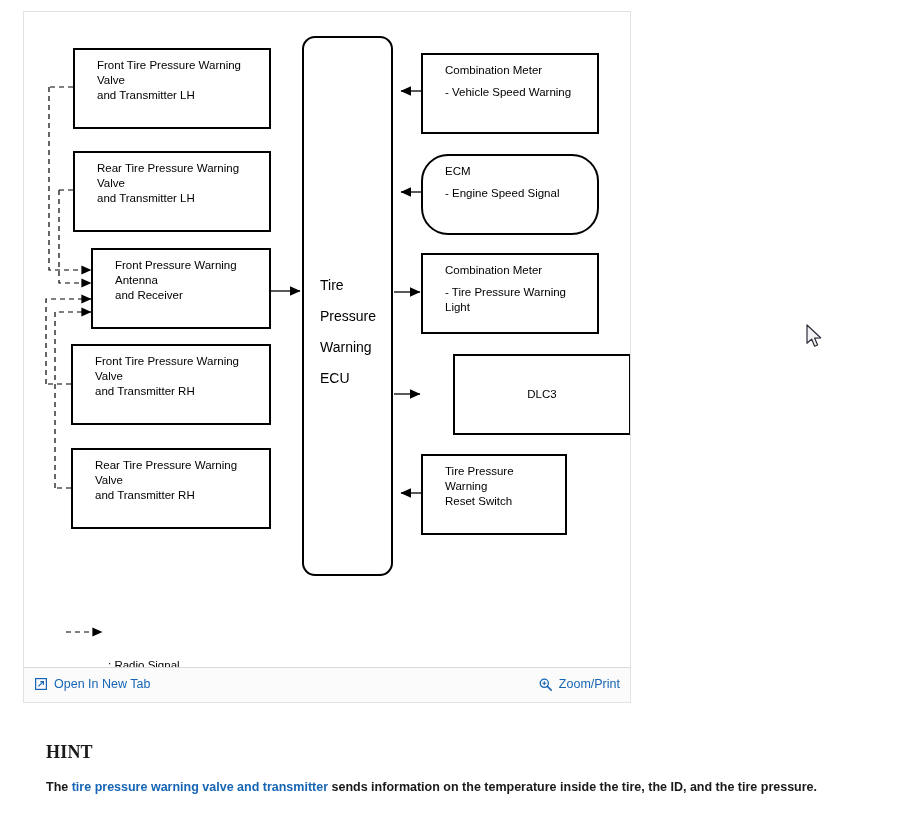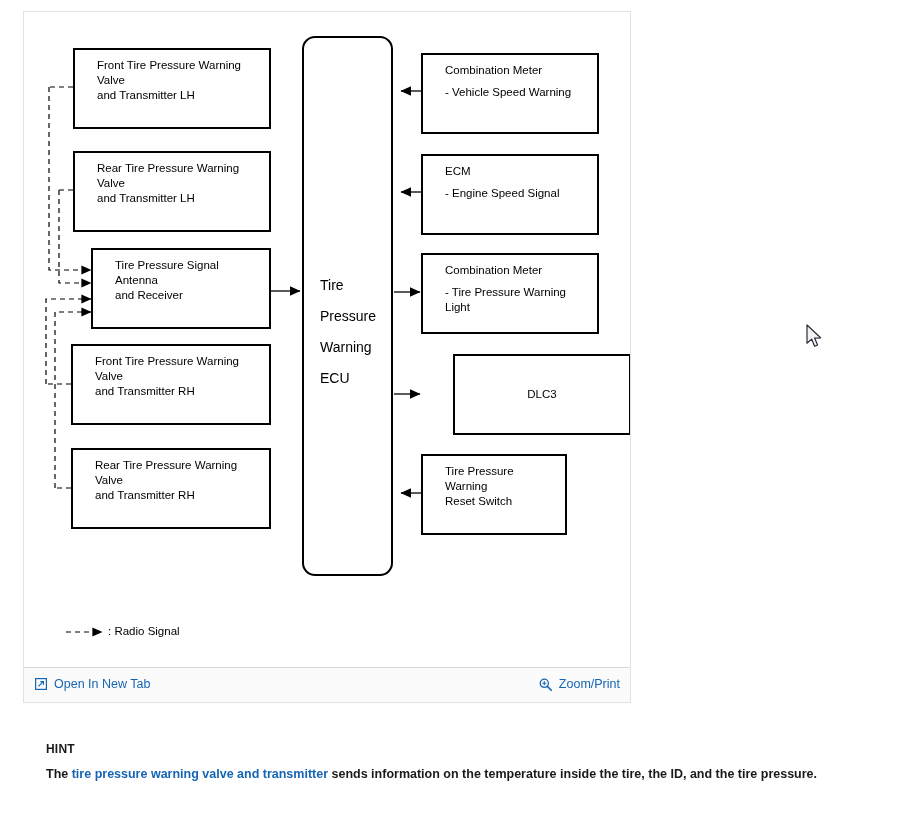--- a/index.html
+++ b/index.html
@@ -113,23 +113,24 @@
   .hint-block {
     position: absolute;
     left: 46px;
     top: 742px;
     width: 840px;
     font-size: 12.5px;
     color: #1a1a1a;
   }
   .hint-title {
     font-weight: bold;
-    font-size: 12px;
+    font-size: 18px;
     letter-spacing: 0.2px;
-    margin-bottom: 10px;
+    margin-bottom: 16px;
+    font-family: Liberation Serif, serif;
   }
   .hint-body { font-weight: bold; line-height: 17px; }
   .hint-link {
     color: #1665b5;
     text-decoration: none;
     font-weight: bold;
     cursor: pointer;
   }
 
   
@@ -199,62 +200,62 @@
         <span class="l1">Front Tire Pressure Warning Valve</span>
         <span class="l2">and Transmitter LH</span>
       </div>
 
       <div class="dbox" style="left:49px; top:139px; width:198px; height:81px;">
         <span class="l1">Rear Tire Pressure Warning Valve</span>
         <span class="l2">and Transmitter LH</span>
       </div>
 
       <div class="dbox" style="left:67px; top:236px; width:180px; height:81px;">
-        <span class="l1">Tire Pressure Signal Antenna</span>
+        <span class="l1">Front Pressure Warning Antenna</span>
         <span class="l2">and Receiver</span>
       </div>
 
       <div class="dbox" style="left:47px; top:332px; width:200px; height:81px;">
         <span class="l1">Front Tire Pressure Warning Valve</span>
         <span class="l2">and Transmitter RH</span>
       </div>
 
       <div class="dbox" style="left:47px; top:436px; width:200px; height:81px;">
         <span class="l1">Rear Tire Pressure Warning Valve</span>
         <span class="l2">and Transmitter RH</span>
       </div>
 
       <div class="dbox" style="left:397px; top:41px; width:178px; height:81px;">
         <span class="l1">Combination Meter</span>
         <span class="gap"></span>
         <span class="l2">- Vehicle Speed Warning</span>
       </div>
 
-      <div class="dbox" style="left:397px; top:142px; width:178px; height:81px;">
+      <div class="dbox" style="left:397px; top:142px; width:178px; height:81px;border-radius:27px;">
         <span class="l1">ECM</span>
         <span class="gap"></span>
         <span class="l2">- Engine Speed Signal</span>
       </div>
 
       <div class="dbox" style="left:397px; top:241px; width:178px; height:81px;">
         <span class="l1">Combination Meter</span>
         <span class="gap"></span>
         <span class="l2">- Tire Pressure Warning Light</span>
       </div>
 
       <div class="dbox center" style="left:397px; top:342px; width:178px; height:81px;margin-left:32px;">
         <span class="l1">DLC3</span>
       </div>
 
       <div class="dbox" style="left:397px; top:442px; width:146px; height:81px;">
         <span class="l1">Tire Pressure Warning</span>
         <span class="l2">Reset Switch</span>
       </div>
 
-      <div class="legend-text" style="left:84px; top:613px;">: Radio Signal</div>
+      <div class="legend-text" style="left:84px; top:647px;">: Radio Signal</div>
 
     </div>
 
     <div class="viewer-toolbar">
       <a class="tool-link tool-open">
         <span class="ticon">
           <svg width="12" height="12" viewBox="0 0 12 12">
             <rect x="0.6" y="0.6" width="10.8" height="10.8" fill="none" stroke="#1665b5" stroke-width="1.2"></rect>
             <path d="M3.4,8.4 L8.2,3.6" stroke="#1665b5" stroke-width="1.2"></path>
             <path d="M5.3,3.6 L8.4,3.6 L8.4,6.7" fill="none" stroke="#1665b5" stroke-width="1.2"></path>

